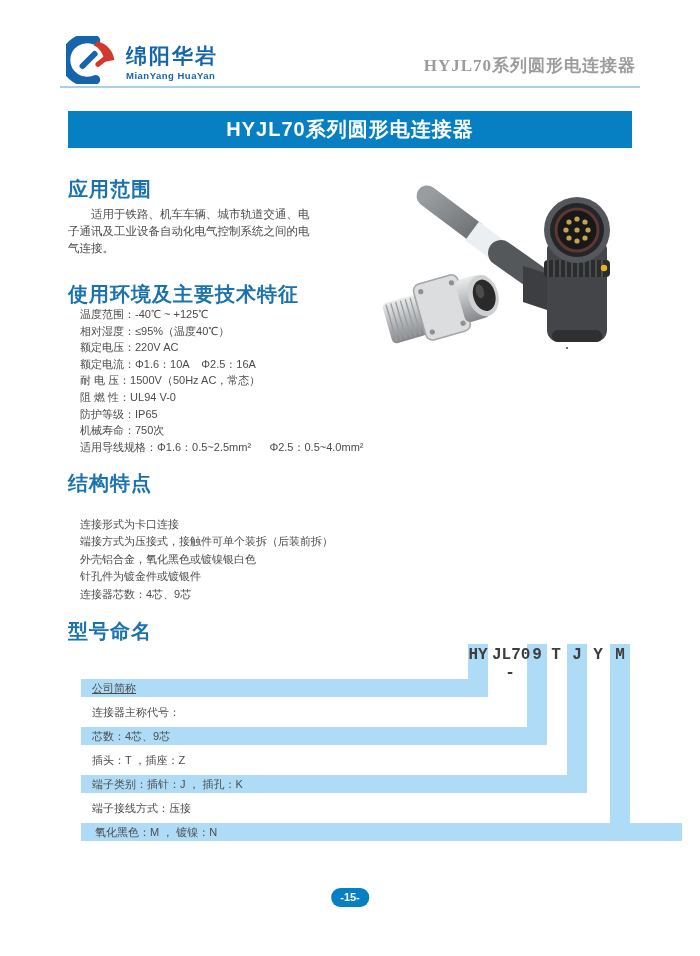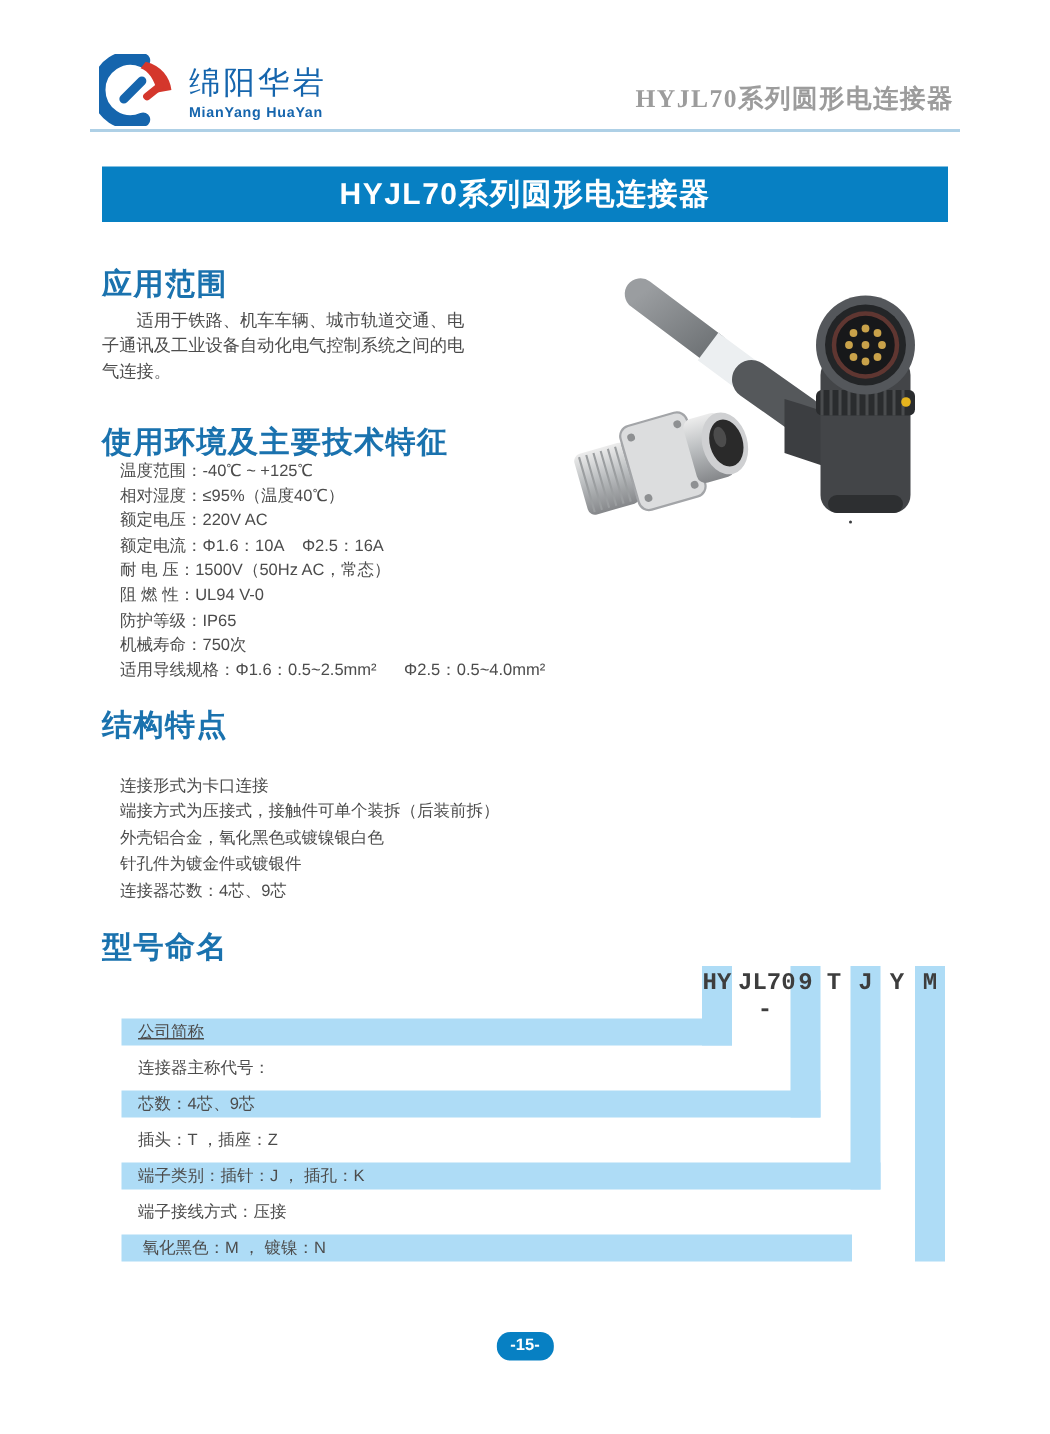--- a/index.html
+++ b/index.html
@@ -8,21 +8,21 @@
     position: relative;
     width: 700px; height: 956px;
     margin: 0 auto;
     background: #ffffff;
     font-family: "Liberation Sans", sans-serif;
     overflow: hidden;
   }
   
   .logo-wrap { position: absolute; left: 66px; top: 36px; display: flex; align-items: center; }
   .logo-text { margin-left: 8px; }
-  .logo-cn { color: #1565ad; font-size: 21px; font-weight: normal; letter-spacing: 2px; line-height: 24px; }
+  .logo-cn { color: #1565ad; font-size: 21px; font-weight: bold; letter-spacing: 2px; line-height: 24px; }
   .logo-en { color: #1565ad; font-size: 9.5px; font-weight: bold; letter-spacing: 0.5px; margin-top: 2px; }
   .header-series {
     position: absolute; right: 64px; top: 54px;
     font-family: "Liberation Serif", serif;
     color: #9c9c9c; font-size: 17px; font-weight: bold; letter-spacing: 1px;
   }
   .header-rule { position: absolute; left: 60px; right: 60px; top: 86px; height: 2px; background: #aed0e6; }
   
   .banner {
     position: absolute; left: 68px; right: 68px; top: 111px; height: 37px;
@@ -68,21 +68,21 @@
     color: #4c4c4c; font-size: 11px; line-height: 18px; padding-left: 11px;
     white-space: pre-wrap;
   }
   .drow.blue { background: #aedcf6; }
   .dr-0 { top: 35px;  width: 407px; text-decoration: underline; }
   .dr-1 { top: 59px; text-align: right; }
   .dr-2 { top: 83px;  width: 466px; }
   .dr-3 { top: 107px; }
   .dr-4 { top: 131px; width: 506px; }
   .dr-5 { top: 155px; }
-  .dr-6 { top: 179px; width: 487px; padding-left: 14px; }
+  .dr-6 { top: 179px; width: 601px; padding-left: 14px; }
   
   .footer-pill {
     position: absolute; top: 888px; left: 50%; transform: translateX(-50%);
     background: #0780c3; color: #ffffff;
     font-size: 11px; font-weight: bold; line-height: 19px;
     padding: 0 9px; border-radius: 9px;
   }
 </style>
 </head>
 <body>

